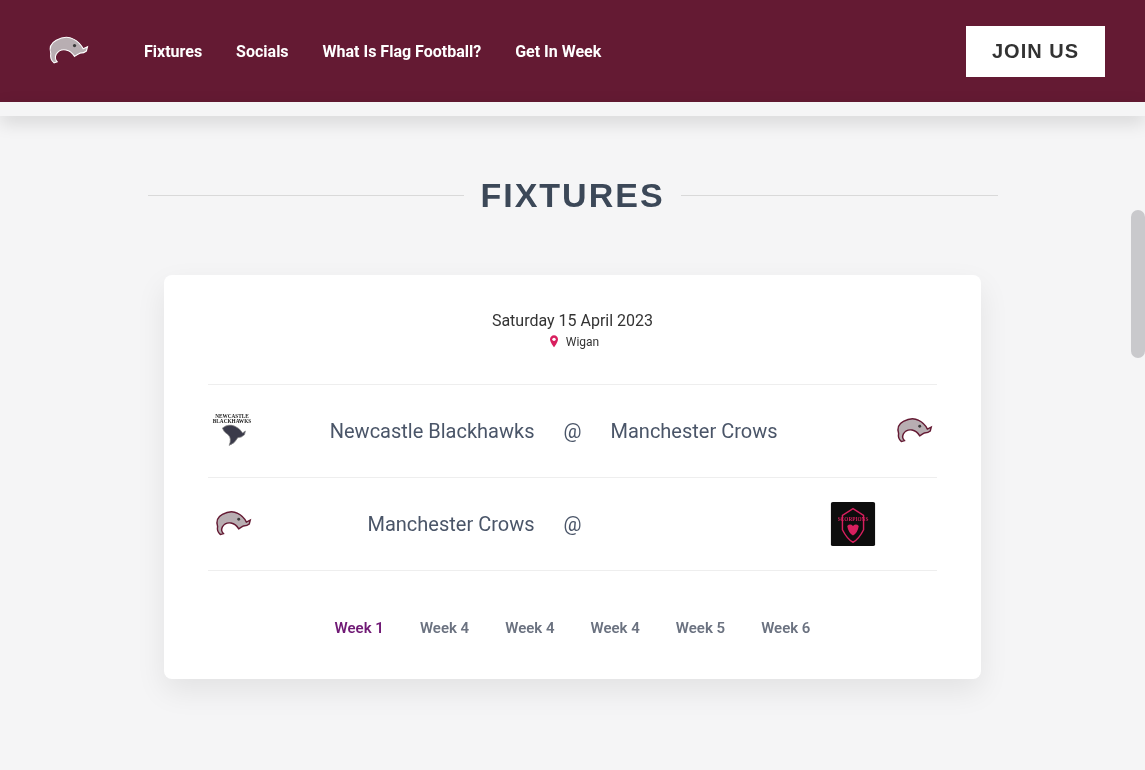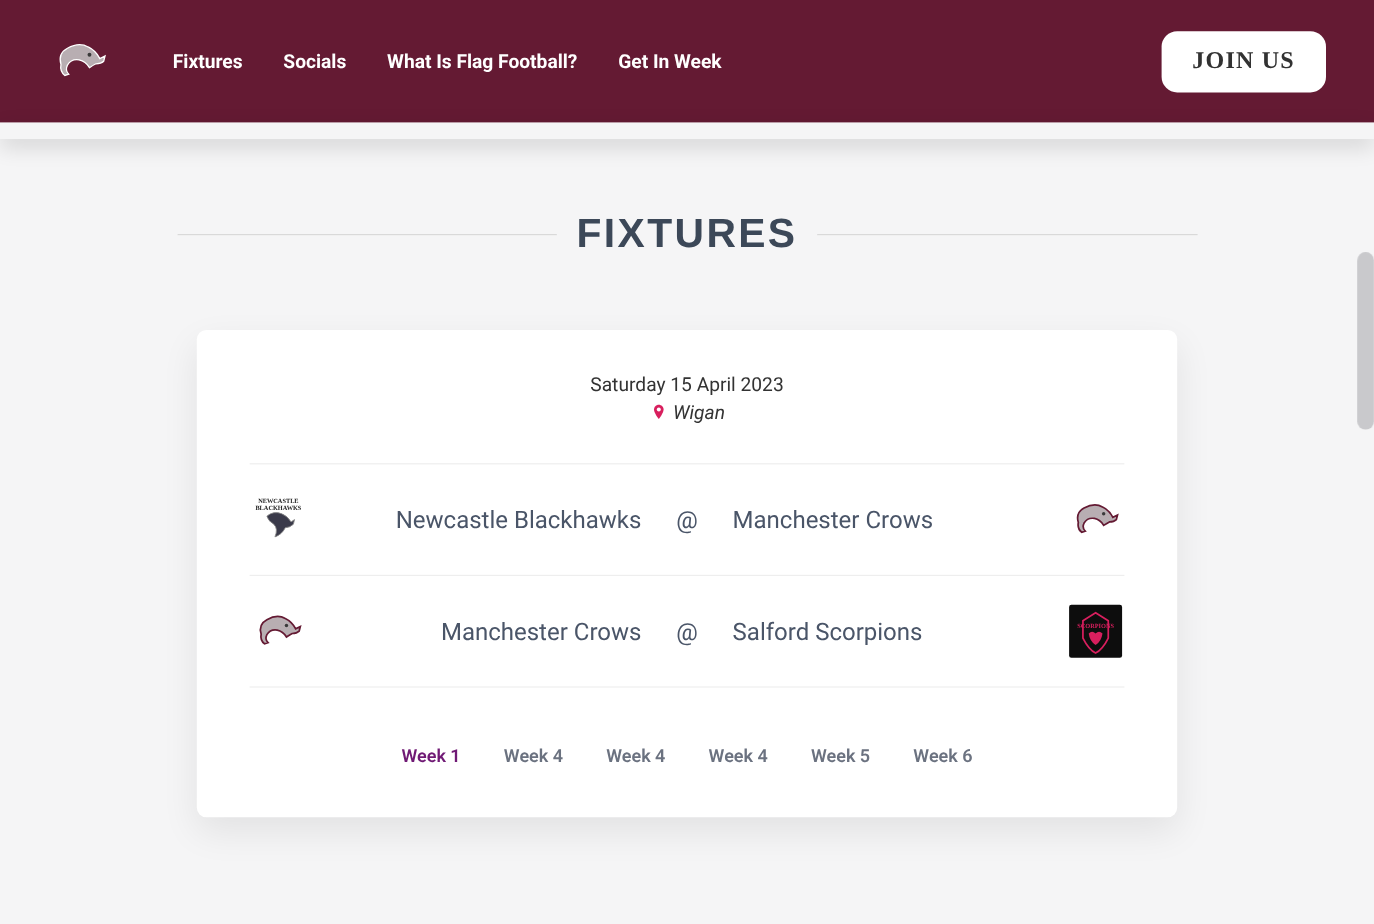--- a/index.html
+++ b/index.html
@@ -20,25 +20,25 @@
     text-decoration: none;
     font-size: 16px;
     font-weight: 700;
     cursor: pointer;
   }
   .join-btn {
     background: #fff;
     color: #323232;
     border: none;
     padding: 14px 26px;
-    font-family: Liberation Serif, serif;
+    font-family: Liberation Sans, sans-serif;
     font-size: 20px;
     font-weight: 900;
     letter-spacing: 1px;
-    border-radius: 13px;
+    border-radius: 0;
     cursor: pointer;
     text-transform: uppercase;
   }
   
   
   .shadow-bar {
     height: 14px;
     background: transparent;
     box-shadow: 0 6px 18px rgba(0,0,0,0.15);
     margin-bottom: 60px;
@@ -80,23 +80,22 @@
   }
   .date {
     color: #333;
     font-size: 16px;
     margin-bottom: 4px;
   }
   .location-row {
     display: inline-flex;
     align-items: center;
     gap: 4px;
-    font-size: 16px;
+    font-size: 12px;
     color: #333;
-    font-style: italic;
   }
   .pin-icon { width: 16px; height: 16px; display: inline-block; }
   
   .match-list { border-top: 1px solid #eee; }
   .match {
     display: grid;
     grid-template-columns: 60px 1fr 40px 1fr 60px;
     align-items: center;
     padding: 22px 0;
     border-bottom: 1px solid #eee;
@@ -205,21 +204,20 @@
 
       <div class="match">
         <span class="team-logo">
           <svg viewBox="0 0 100 100">
             <path d="M20 55 Q15 38 30 30 Q48 20 62 28 Q74 34 80 46 L88 42 L86 50 Q82 54 74 54 Q70 56 64 60 Q58 50 48 48 Q36 46 30 56 Q26 64 32 70 L26 72 Q18 66 20 55 Z" fill="#b8aeb2" stroke="#641a33" stroke-width="3"></path>
             <circle cx="64" cy="40" r="3" fill="#3a3a3a"></circle>
           </svg>
         </span>
         <div class="team-name left">Manchester Crows</div>
         <div class="vs">@</div>
-        <div class="team-name right">Salford Scorpions</div>
         <span class="team-logo logo-right">
           <svg viewBox="0 0 100 100">
             <rect x="4" y="4" width="92" height="92" fill="#0d0d0d" rx="4"></rect>
             <path d="M50 18 L72 32 L72 62 Q62 82 50 88 Q38 82 28 62 L28 32 Z" fill="none" stroke="#d81f5e" stroke-width="3"></path>
             <text x="50" y="44" text-anchor="middle" font-size="11" font-weight="900" fill="#d81f5e" font-family="Arial Black">SCORPIONS</text>
             <path d="M38 54 Q44 48 50 54 Q56 48 62 54 Q60 68 50 74 Q40 68 38 54 Z" fill="#d81f5e"></path>
           </svg>
         </span>
       </div>
     </div>

